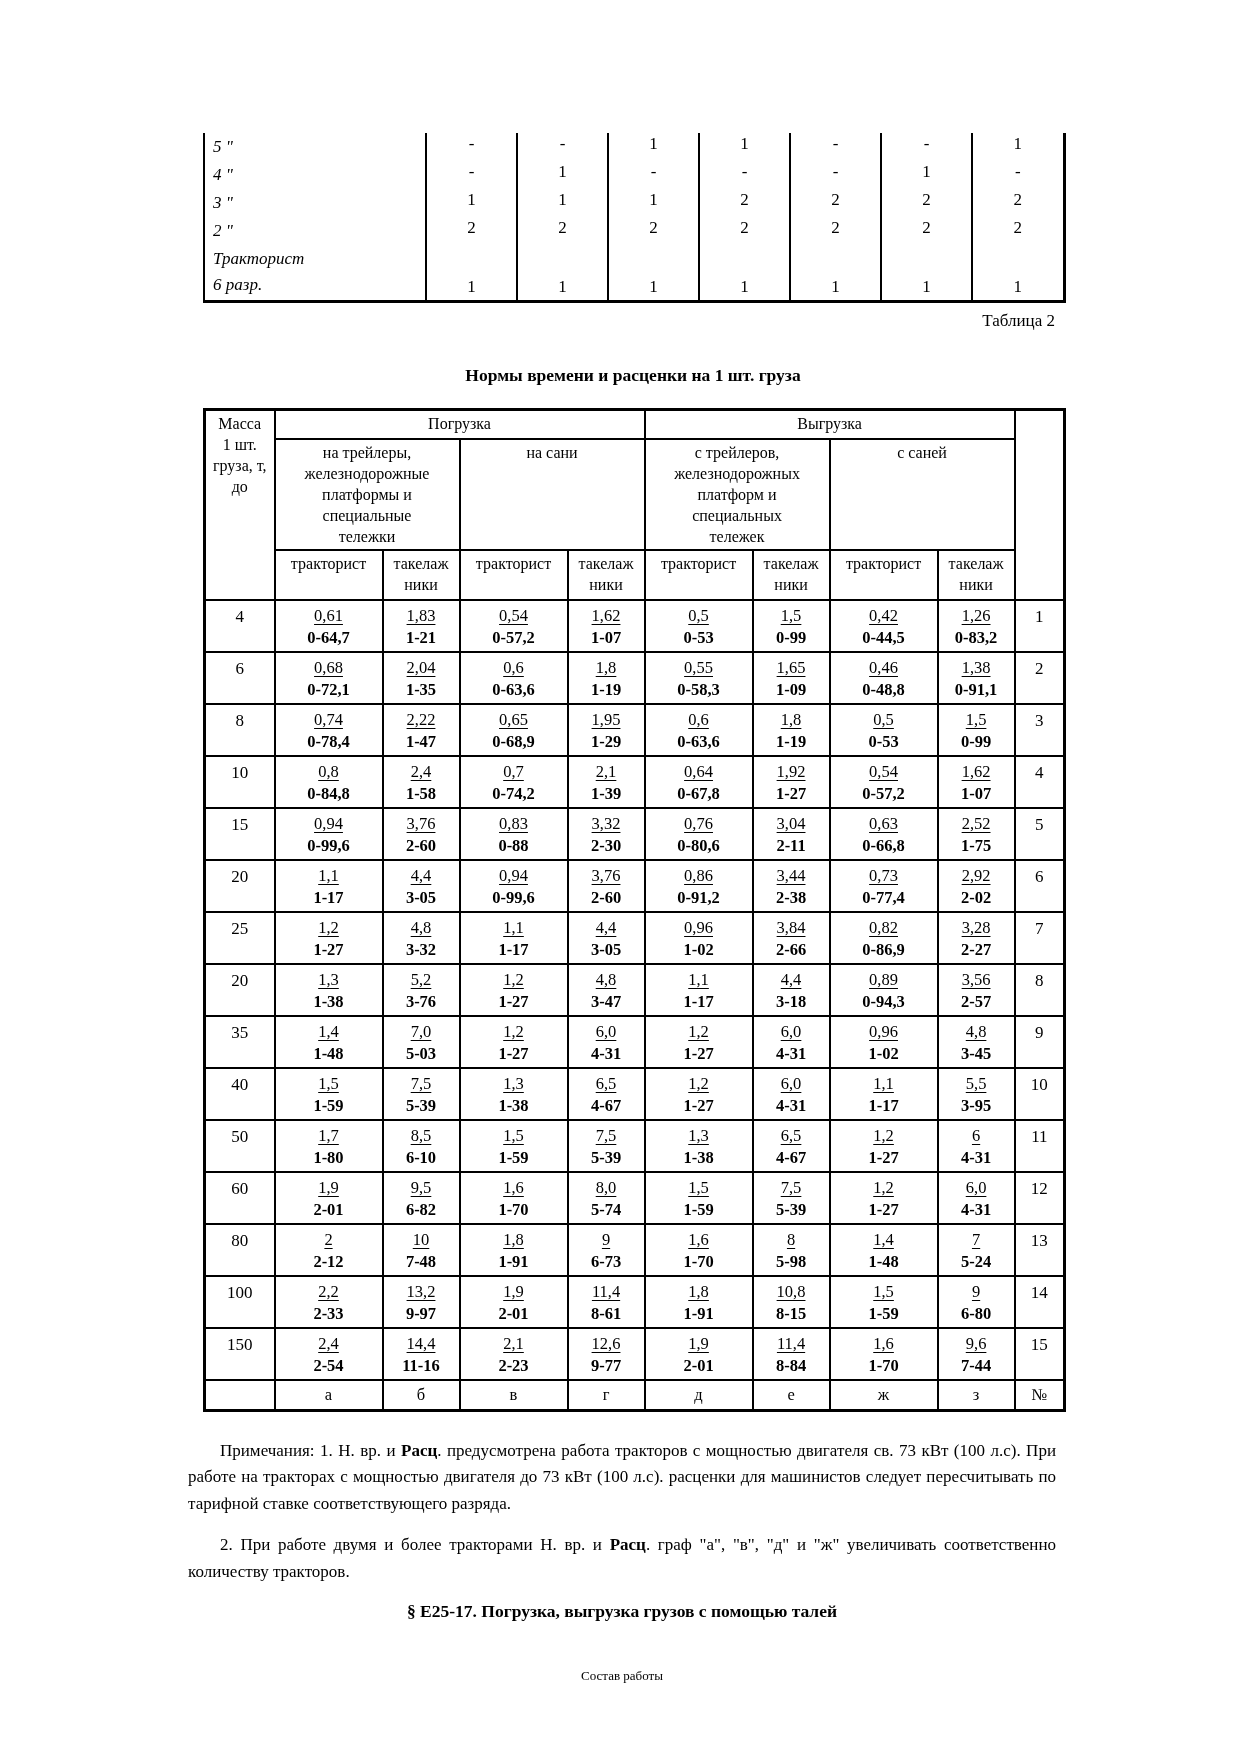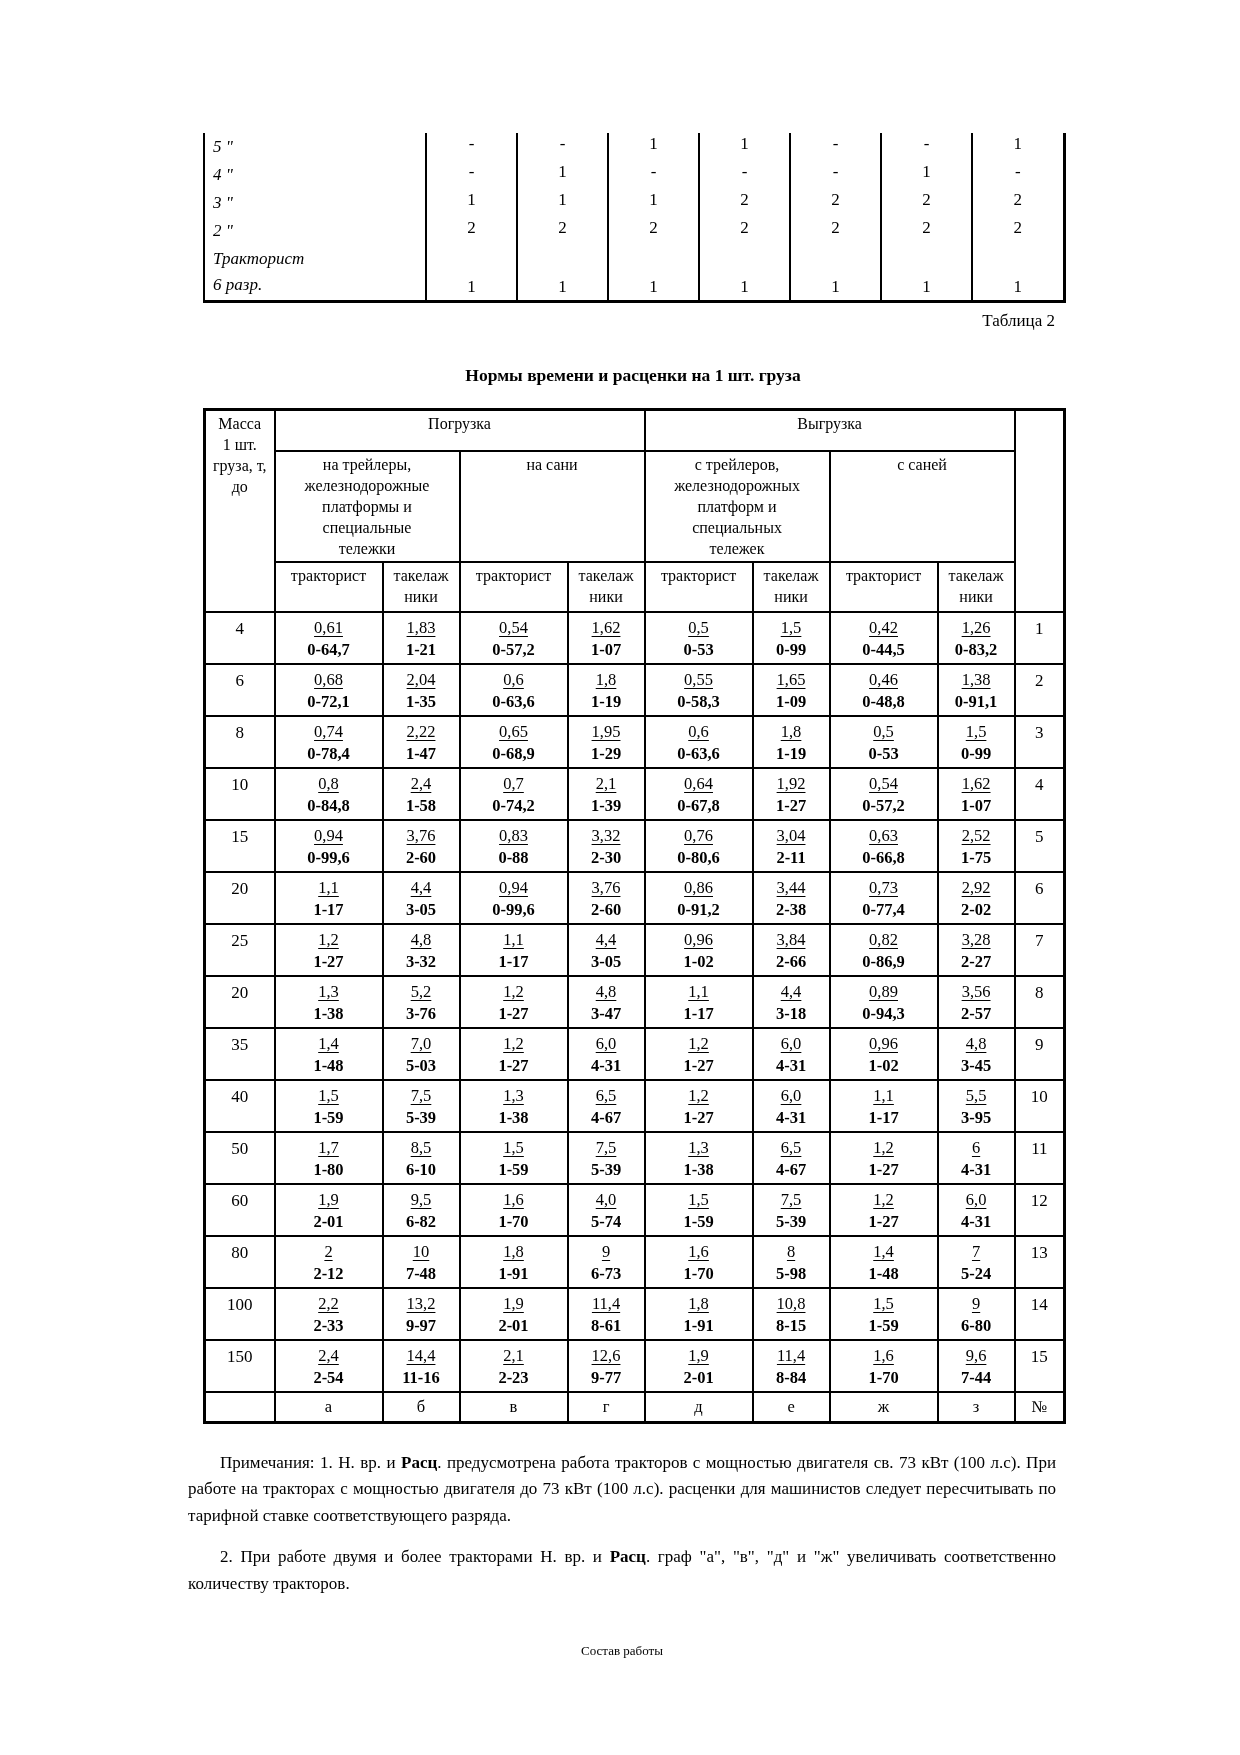--- a/index.html
+++ b/index.html
@@ -20,21 +20,21 @@
   .t1 tr.tall td.t1-val { vertical-align:bottom; padding-bottom:3px; }
 
   
   .caption { width:860px; margin:8px 0 0 203px; text-align:right; font-size:17px; padding-right:8px; }
   .title   { width:860px; margin:34px 0 0 203px; text-align:center; font-weight:bold; font-size:17.5px; }
 
   
   .t2 { margin:22px 0 0 203px; width:860px; border:3px solid #000; }
   .t2 th, .t2 td { border:2px solid #000; font-weight:normal; font-size:16px;
                    text-align:center; vertical-align:top; padding:2px 2px; line-height:21px; }
-  .t2 thead tr.gr  { height:42px; }
+  .t2 thead tr.gr  { height:30px; }
   .t2 thead tr.sub { height:80px; }
   .t2 thead tr.roles { height:50px; }
   .t2 td.mass   { font-size:17px; padding-top:5px; }
   .t2 td.val    { padding-top:4px; padding-bottom:3px; }
   .t2 td.rownum { font-size:17px; padding-top:5px; }
   .t2 tbody tr.datarow { height:47px; }
   .t2 .norm { text-decoration:underline; text-underline-offset:3px; font-size:16.5px; }
   .t2 .rate { font-weight:bold; font-size:16.5px; margin-top:1px; }
   .t2 tr.letters { height:30px; }
   .t2 tr.letters td { font-size:16.5px; padding-top:3px; }
@@ -572,21 +572,21 @@
           </td>
           <td class="val">
             <div class="norm">9,5</div>
             <div class="rate">6-82</div>
           </td>
           <td class="val">
             <div class="norm">1,6</div>
             <div class="rate">1-70</div>
           </td>
           <td class="val">
-            <div class="norm">4,0</div>
+            <div class="norm">8,0</div>
             <div class="rate">5-74</div>
           </td>
           <td class="val">
             <div class="norm">1,5</div>
             <div class="rate">1-59</div>
           </td>
           <td class="val">
             <div class="norm">7,5</div>
             <div class="rate">5-39</div>
           </td>
@@ -721,15 +721,16 @@
           <td>ж</td>
           <td>з</td>
           <td>№</td>
         </tr>
     </tbody>
   </table>
 
   <p class="note first indent"><span>Примечания: 1. Н. вр. и </span><b>Расц</b><span>. предусмотрена работа тракторов с мощностью двигателя св. 73 кВт (100 л.с). При работе на тракторах с мощностью двигателя до 73 кВт (100 л.с). расценки для машинистов следует пересчитывать по тарифной ставке соответствующего разряда.</span></p>
   <p class="note indent"><span>2. При работе двумя и более тракторами Н. вр. и </span><b>Расц</b><span>. граф "а", "в", "д" и "ж" увеличивать соответственно количеству тракторов.</span></p>
 
+  <div class="heading">§ Е25-17. Погрузка, выгрузка грузов с помощью талей</div>
   <div class="subheading">Состав работы</div>
 
 </div>
 
 </body></html>

